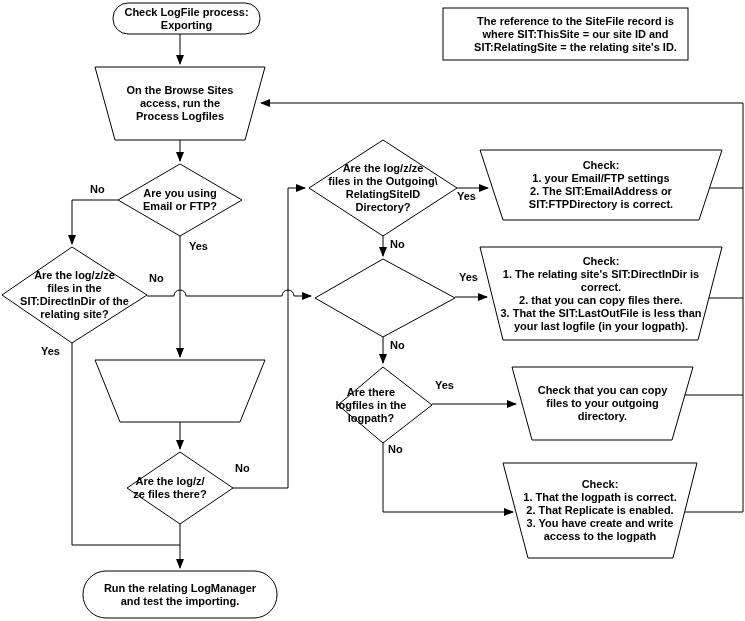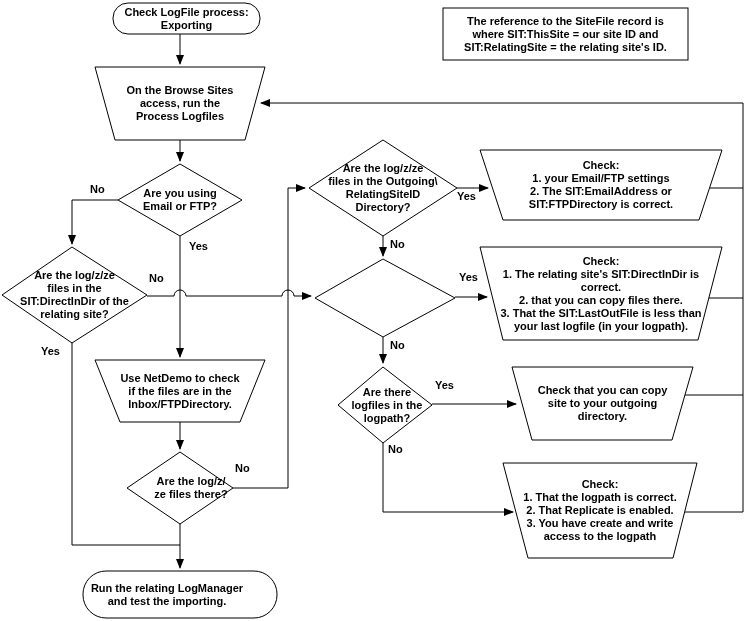--- a/index.html
+++ b/index.html
@@ -64,58 +64,55 @@
     <path class="edge" d="M455,297 H487" marker-end="url(#arr)"></path>
     <path class="edge" d="M457,188 H488" marker-end="url(#arr)"></path>
     <path class="edge" d="M685,512 H743 V103 H261" marker-end="url(#arr)"></path>
     <path class="edge" d="M710,188 H743"></path>
     <path class="edge" d="M709,298 H743"></path>
     <path class="edge" d="M685,395 H743"></path>
   </svg>
 
   <div class="txt" style="left:113px;top:3px;width:147px;height:31px">Check LogFile process:
 Exporting</div>
-  <div class="txt" style="left:443px;top:8px;width:245px;height:52px">The reference to the SiteFile record is
+  <div class="txt" style="left:453px;top:8px;width:245px;height:52px">The reference to the SiteFile record is
 where SIT:ThisSite = our site ID and
 SIT:RelatingSite = the relating site's ID.</div>
   <div class="txt" style="left:95px;top:67px;width:170px;height:73px">On the Browse Sites
 access, run the
 Process Logfiles</div>
   <div class="txt" style="left:117px;top:164px;width:126px;height:72px">Are you using
 Email or FTP?</div>
   <div class="txt" style="left:2px;top:247px;width:145px;height:96px">Are the log/z/ze
 files in the
 SIT:DirectInDir of the
 relating site?</div>
-  <div class="txt" style="left:95px;top:360px;width:170px;height:62px">Use NetDemo to check
-if the files are in the
-Inbox/FTPDirectory.</div>
-  <div class="txt" style="left:138px;top:452px;width:106px;height:72px">Are the log/z/
+  <div class="txt" style="left:117px;top:452px;width:106px;height:72px">Are the log/z/
 ze files there?</div>
-  <div class="txt" style="left:70px;top:571px;width:194px;height:47px">Run the relating LogManager
+  <div class="txt" style="left:83px;top:571px;width:194px;height:47px">Run the relating LogManager
 and test the importing.</div>
   <div class="txt" style="left:309px;top:140px;width:148px;height:96px">Are the log/z/ze
 files in the Outgoing\
 RelatingSiteID
 Directory?</div>
   <div class="txt" style="left:480px;top:150px;width:242px;height:70px">Check:
 1. your Email/FTP settings
 2. The SIT:EmailAddress or
 SIT:FTPDirectory is correct.</div>
   <div class="txt" style="left:480px;top:247px;width:242px;height:93px">Check:
 1. The relating site's SIT:DirectInDir is
 correct.
 2. that you can copy files there.
 3. That the SIT:LastOutFile is less than
 your last logfile (in your logpath).</div>
-  <div class="txt" style="left:340px;top:367px;width:94px;height:76px">Are there
+  <div class="txt" style="left:324px;top:367px;width:94px;height:76px">Are there
 logfiles in the
 logpath?</div>
   <div class="txt" style="left:512px;top:367px;width:181px;height:73px">Check that you can copy
-site to your outgoing
+files to your outgoing
 directory.</div>
   <div class="txt" style="left:503px;top:463px;width:194px;height:95px">Check:
 1. That the logpath is correct.
 2. That Replicate is enabled.
 3. You have create and write
 access to the logpath</div>
 
   <div class="lbl" style="left:90px;top:183px">No</div>
   <div class="lbl" style="left:189px;top:240px">Yes</div>
   <div class="lbl" style="left:149px;top:272px">No</div>

